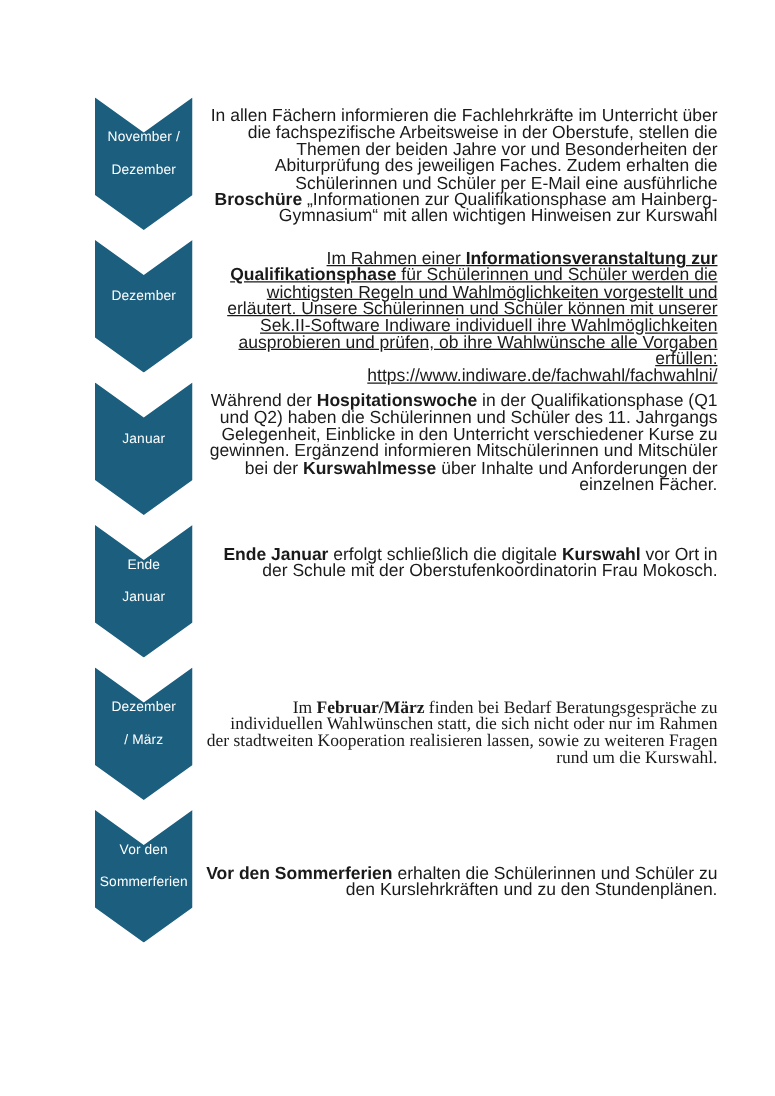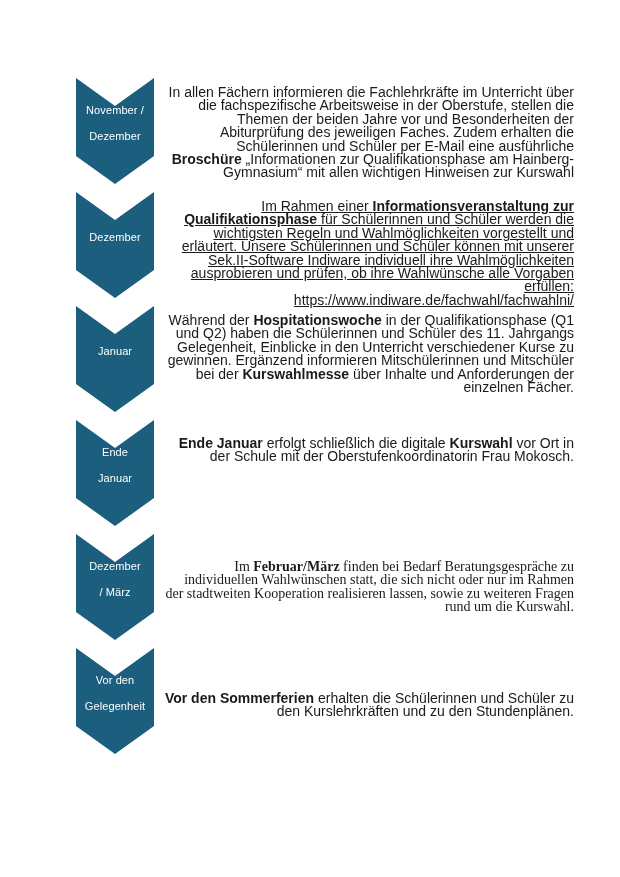--- a/index.html
+++ b/index.html
@@ -155,19 +155,19 @@
       </div>
     </div>
     <div class="step" style="top: 648px;">
       <div class="chevron">
         <svg viewBox="0 0 78 106" width="78" height="106">
           <polygon points="0,0 39,28 78,0 78,78 39,106 0,78" fill="#1B5E7E"></polygon>
         </svg>
       </div>
       <div class="chevron-label">
         <span>Vor den</span>
-        <span>Gelegenheit</span>
+        <span>Sommerferien</span>
       </div>
       <div class="step-text" style="top: 44px;">
         <p><b>Vor den Sommerferien</b><span> erhalten die Schülerinnen und Schüler zu den Kurslehrkräften und zu den Stundenplänen.</span></p>
       </div>
     </div>
   </div>
 
 </body></html>

